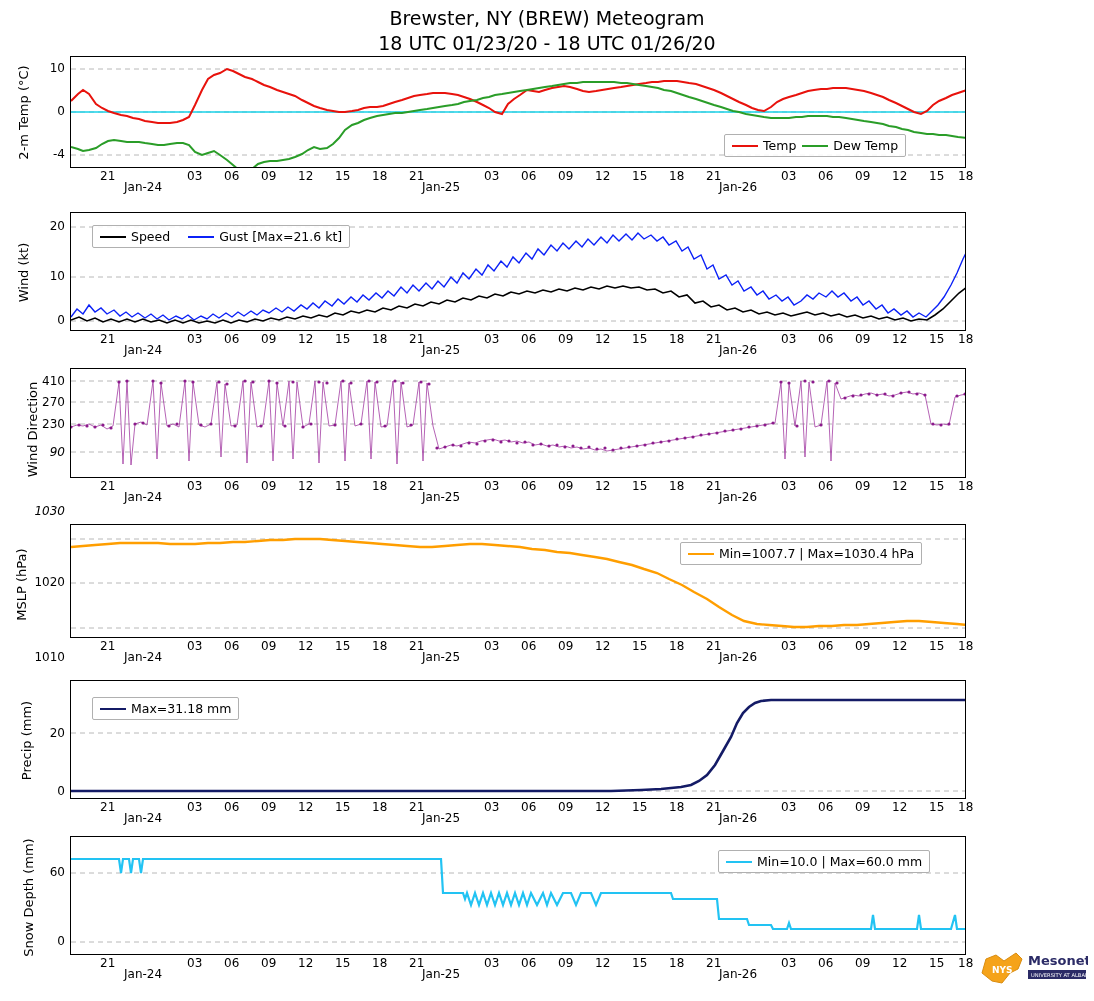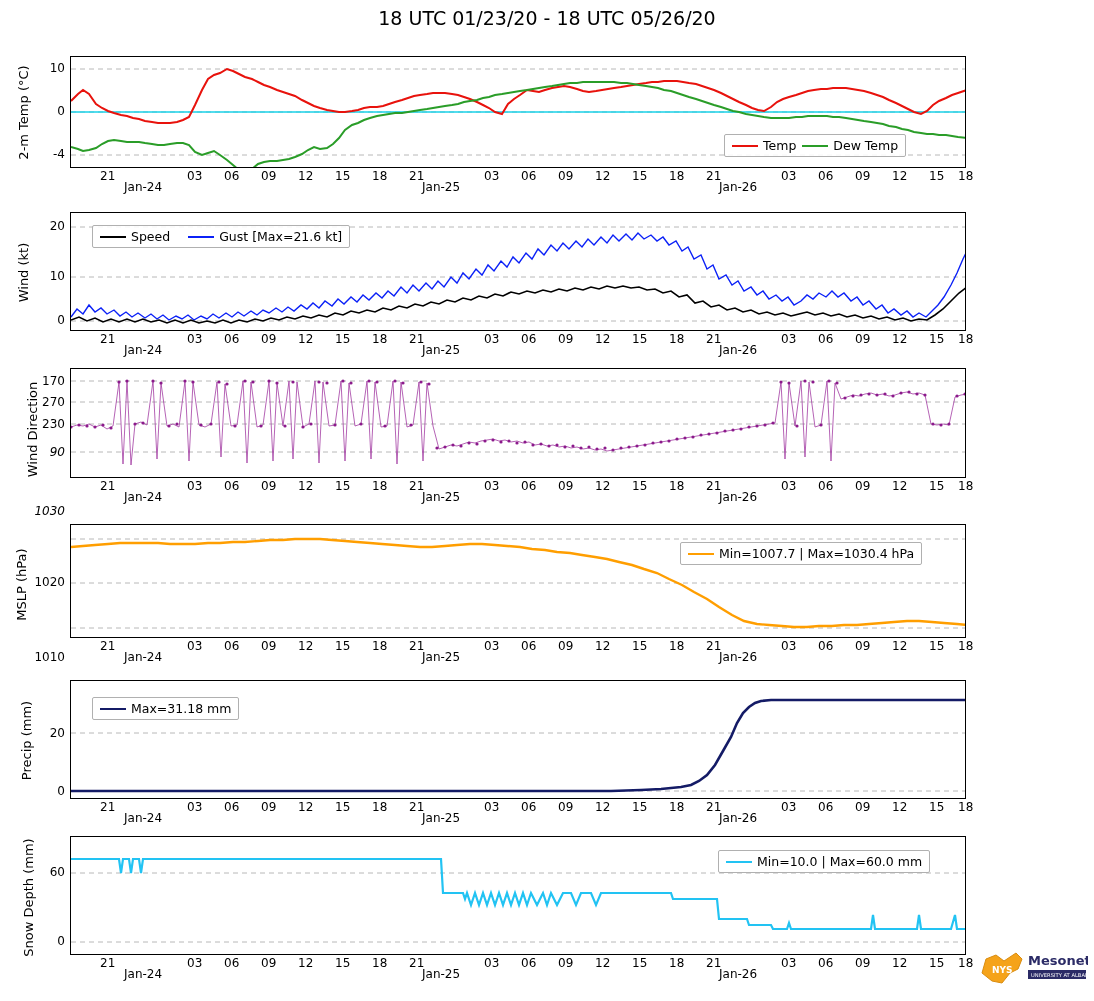--- a/index.html
+++ b/index.html
@@ -63,21 +63,22 @@
   .logo {
     position:absolute;
     right:6px; bottom:4px;
     width:112px; height:54px;
   }
 </style>
 </head>
 <body>
 
 <div class="title-block">
-  <div class="title-line">18 UTC 01/23/20 - 18 UTC 05/26/20</div>
+  <div class="title-line">Brewster, NY (BREW) Meteogram</div>
+  <div class="title-line">18 UTC 01/23/20 - 18 UTC 01/26/20</div>
 </div>
 
 <div class="panel">
   <div class="ylabel" style="left:-47px; top:105px; width:140px;">2-m Temp (°C)</div>
 
   <div class="ytick tick-label" style="left:20px; top:61px; width:45px;">10</div>
   <div class="ytick tick-label" style="left:20px; top:104px; width:45px;">0</div>
   <div class="ytick tick-label" style="left:12px; top:147px; width:53px;">-4</div>
 
   <svg class="plot-frame" style="left:70px; top:56px;" width="896" height="112">
@@ -174,21 +175,21 @@
   <div class="tick-label" style="left:818px;  top:332px;">06</div>
   <div class="tick-label" style="left:855px;  top:332px;">09</div>
   <div class="tick-label" style="left:892px;  top:332px;">12</div>
   <div class="tick-label" style="left:929px;  top:332px;">15</div>
   <div class="tick-label" style="left:958px;  top:332px;">18</div>
 </div>
 
 <div class="panel">
   <div class="ylabel" style="left:-48px; top:422px; width:160px;">Wind Direction</div>
 
-  <div class="ytick tick-label" style="left:20px; top:374px; width:45px;">170</div>
+  <div class="ytick tick-label" style="left:20px; top:374px; width:45px;">410</div>
   <div class="ytick tick-label" style="left:20px; top:395px; width:45px;">270</div>
   <div class="ytick tick-label" style="left:20px; top:417px; width:45px;">230</div>
   <div class="ytick tick-label" style="left:20px; top:445px; width:45px;font-style:italic;">90</div>
 
   <svg class="plot-frame" style="left:70px; top:368px;" width="896" height="110">
     <line x1="0" y1="12" x2="896" y2="12" stroke="#b8b8b8" stroke-width="1" stroke-dasharray="5,4"></line>
     <line x1="0" y1="33" x2="896" y2="33" stroke="#b8b8b8" stroke-width="1" stroke-dasharray="5,4"></line>
     <line x1="0" y1="55" x2="896" y2="55" stroke="#b8b8b8" stroke-width="1" stroke-dasharray="5,4"></line>
     <line x1="0" y1="83" x2="896" y2="83" stroke="#b8b8b8" stroke-width="1" stroke-dasharray="5,4"></line>
     <g stroke="#a23ba2" stroke-width="0.8" fill="none">

